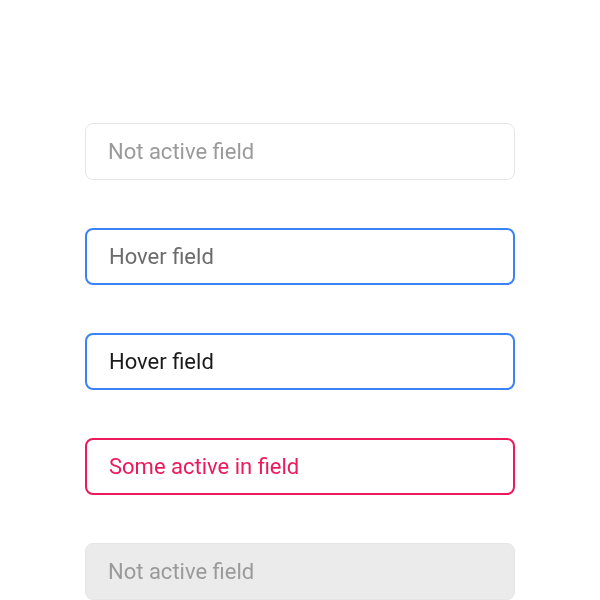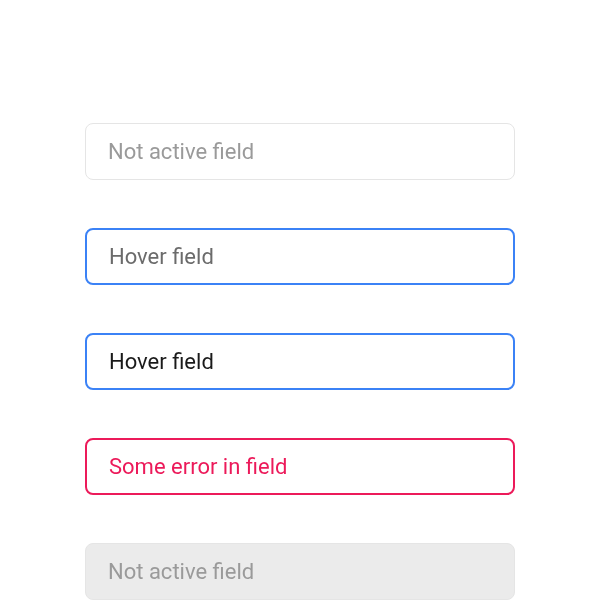--- a/index.html
+++ b/index.html
@@ -59,18 +59,18 @@
 
 <div class="input-field field-hover">
   <span>Hover field</span>
 </div>
 
 <div class="input-field field-active">
   <span>Hover field</span>
 </div>
 
 <div class="input-field field-error">
-  <span>Some error in field</span>
+  <span>Some active in field</span>
 </div>
 
 <div class="input-field field-disabled">
   <span>Not active field</span>
 </div>
 
 </body></html>

